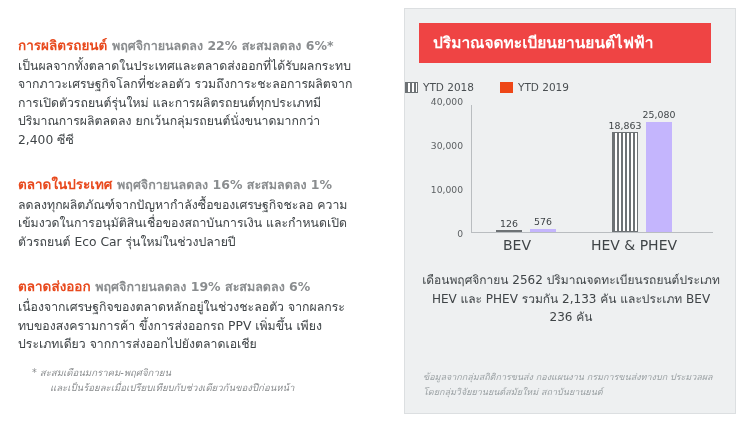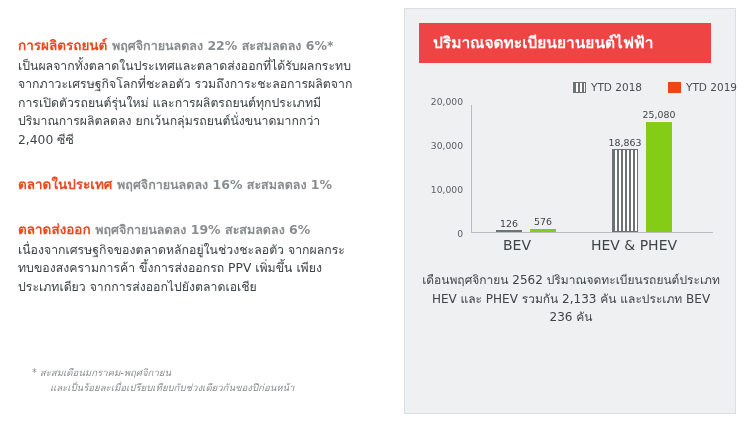--- a/index.html
+++ b/index.html
@@ -68,21 +68,21 @@
     background:#ef4444;
     color:#ffffff;
     font-size:15.5px;
     font-weight:bold;
     padding:7px 14px 8px 14px;
     width:292px;
     box-sizing:border-box;
   }
   .legend{
     position:absolute;left:0;top:72px;width:332px;
-    display:flex;justify-content:flex-end;gap:26px;align-items:center;
+    display:flex;justify-content:flex-start;gap:26px;align-items:center;
     font-size:10.5px;color:#4a4f52;
   }
   .legend-item{display:flex;align-items:center;gap:5px;}
   .sw{width:13px;height:11px;display:inline-block;}
   .sw-hatch{
     background:
       repeating-linear-gradient(90deg,#6d7275 0 2px,#ffffff 2px 4px);
     border:1px solid #6d7275;
     box-sizing:border-box;
   }
@@ -109,21 +109,21 @@
     position:absolute;left:0;right:0;bottom:0;top:0;
   }
   .grp{
     position:absolute;bottom:0;display:flex;align-items:flex-end;gap:8px;
   }
   .bar{width:26px;position:relative;}
   .bar.hatch{
     background:repeating-linear-gradient(90deg,#6d7275 0 2px,#ffffff 2px 4px);
     border:1px solid #6d7275;box-sizing:border-box;
   }
-  .bar.solid{background:#84cc16;}
+  .bar.solid{background:#c4b5fd;}
   .bar .val{
     position:absolute;top:-13px;left:50%;transform:translateX(-50%);
     font-size:9.4px;color:#3f4447;white-space:nowrap;
   }
   .xlabels{
     position:absolute;left:52px;right:6px;bottom:4px;height:18px;
     font-size:14px;color:#3f4447;
   }
   .xlab{position:absolute;transform:translateX(-50%);white-space:nowrap;}
 
@@ -150,20 +150,21 @@
         <span class="sub">พฤศจิกายนลดลง 22% สะสมลดลง 6%*</span>
       </div>
       <div class="block-body">เป็นผลจากทั้งตลาดในประเทศและตลาดส่งออกที่ได้รับผลกระทบจากภาวะเศรษฐกิจโลกที่ชะลอตัว รวมถึงการะชะลอการผลิตจากการเปิดตัวรถยนต์รุ่นใหม่ และการผลิตรถยนต์ทุกประเภทมีปริมาณการผลิตลดลง ยกเว้นกลุ่มรถยนต์นั่งขนาดมากกว่า 2,400 ซีซี</div>
     </div>
 
     <div class="block">
       <div class="block-head">
         <span>ตลาดในประเทศ</span>
         <span class="sub">พฤศจิกายนลดลง 16% สะสมลดลง 1%</span>
       </div>
+      <div class="block-body">ลดลงทุกผลิตภัณฑ์จากปัญหากำลังซื้อของเศรษฐกิจชะลอ ความเข้มงวดในการอนุมัติสินเชื่อของสถาบันการเงิน และกำหนดเปิดตัวรถยนต์ Eco Car รุ่นใหม่ในช่วงปลายปี</div>
     </div>
 
     <div class="block">
       <div class="block-head">
         <span>ตลาดส่งออก</span>
         <span class="sub">พฤศจิกายนลดลง 19% สะสมลดลง 6%</span>
       </div>
       <div class="block-body">เนื่องจากเศรษฐกิจของตลาดหลักอยู่ในช่วงชะลอตัว จากผลกระทบของสงครามการค้า ขึ้งการส่งออกรถ PPV เพิ่มขึ้น เพียงประเภทเดียว จากการส่งออกไปยังตลาดเอเชีย</div>
     </div>
 
@@ -184,53 +185,54 @@
       </div>
       <div class="legend-item">
         <span class="sw sw-solid"></span>
         <span>YTD 2019</span>
       </div>
     </div>
 
     <div class="chart">
 
       <div class="ylabels">
-        <span class="ylabel" style="top:0px;">20,000</span>
+        <span class="ylabel" style="top:0px;">40,000</span>
         <span class="ylabel" style="top:44px;">30,000</span>
         <span class="ylabel" style="top:88px;">10,000</span>
         <span class="ylabel" style="top:132px;">0</span>
       </div>
 
       <div class="plot">
         <div class="bars">
 
           <div class="grp" style="left:24px;">
             <div class="bar hatch" style="height:1px;">
               <span class="val">126</span>
             </div>
             <div class="bar solid" style="height:3px;">
               <span class="val">576</span>
             </div>
           </div>
 
           <div class="grp" style="left:140px;">
-            <div class="bar hatch" style="height:83px;text-align:center;">
+            <div class="bar hatch" style="height:100px;text-align:center;">
               <span class="val">18,863</span>
             </div>
             <div class="bar solid" style="height:110px;">
               <span class="val">25,080</span>
             </div>
           </div>
 
         </div>
       </div>
 
       <div class="xlabels">
         <span class="xlab" style="left:46px;">BEV</span>
         <span class="xlab" style="left:163px;">HEV &amp; PHEV</span>
       </div>
     </div>
 
     <div class="caption">เดือนพฤศจิกายน 2562 ปริมาณจดทะเบียนรถยนต์ประเภท HEV และ PHEV รวมกัน 2,133 คัน และประเภท BEV 236 คัน</div>
 
+    <div class="source">ข้อมูลจากกลุ่มสถิติการขนส่ง กองแผนงาน กรมการขนส่งทางบก ประมวลผลโดยกลุ่มวิจัยยานยนต์สมัยใหม่ สถาบันยานยนต์</div>
   </div>
 
 </div>
 
 </body></html>

